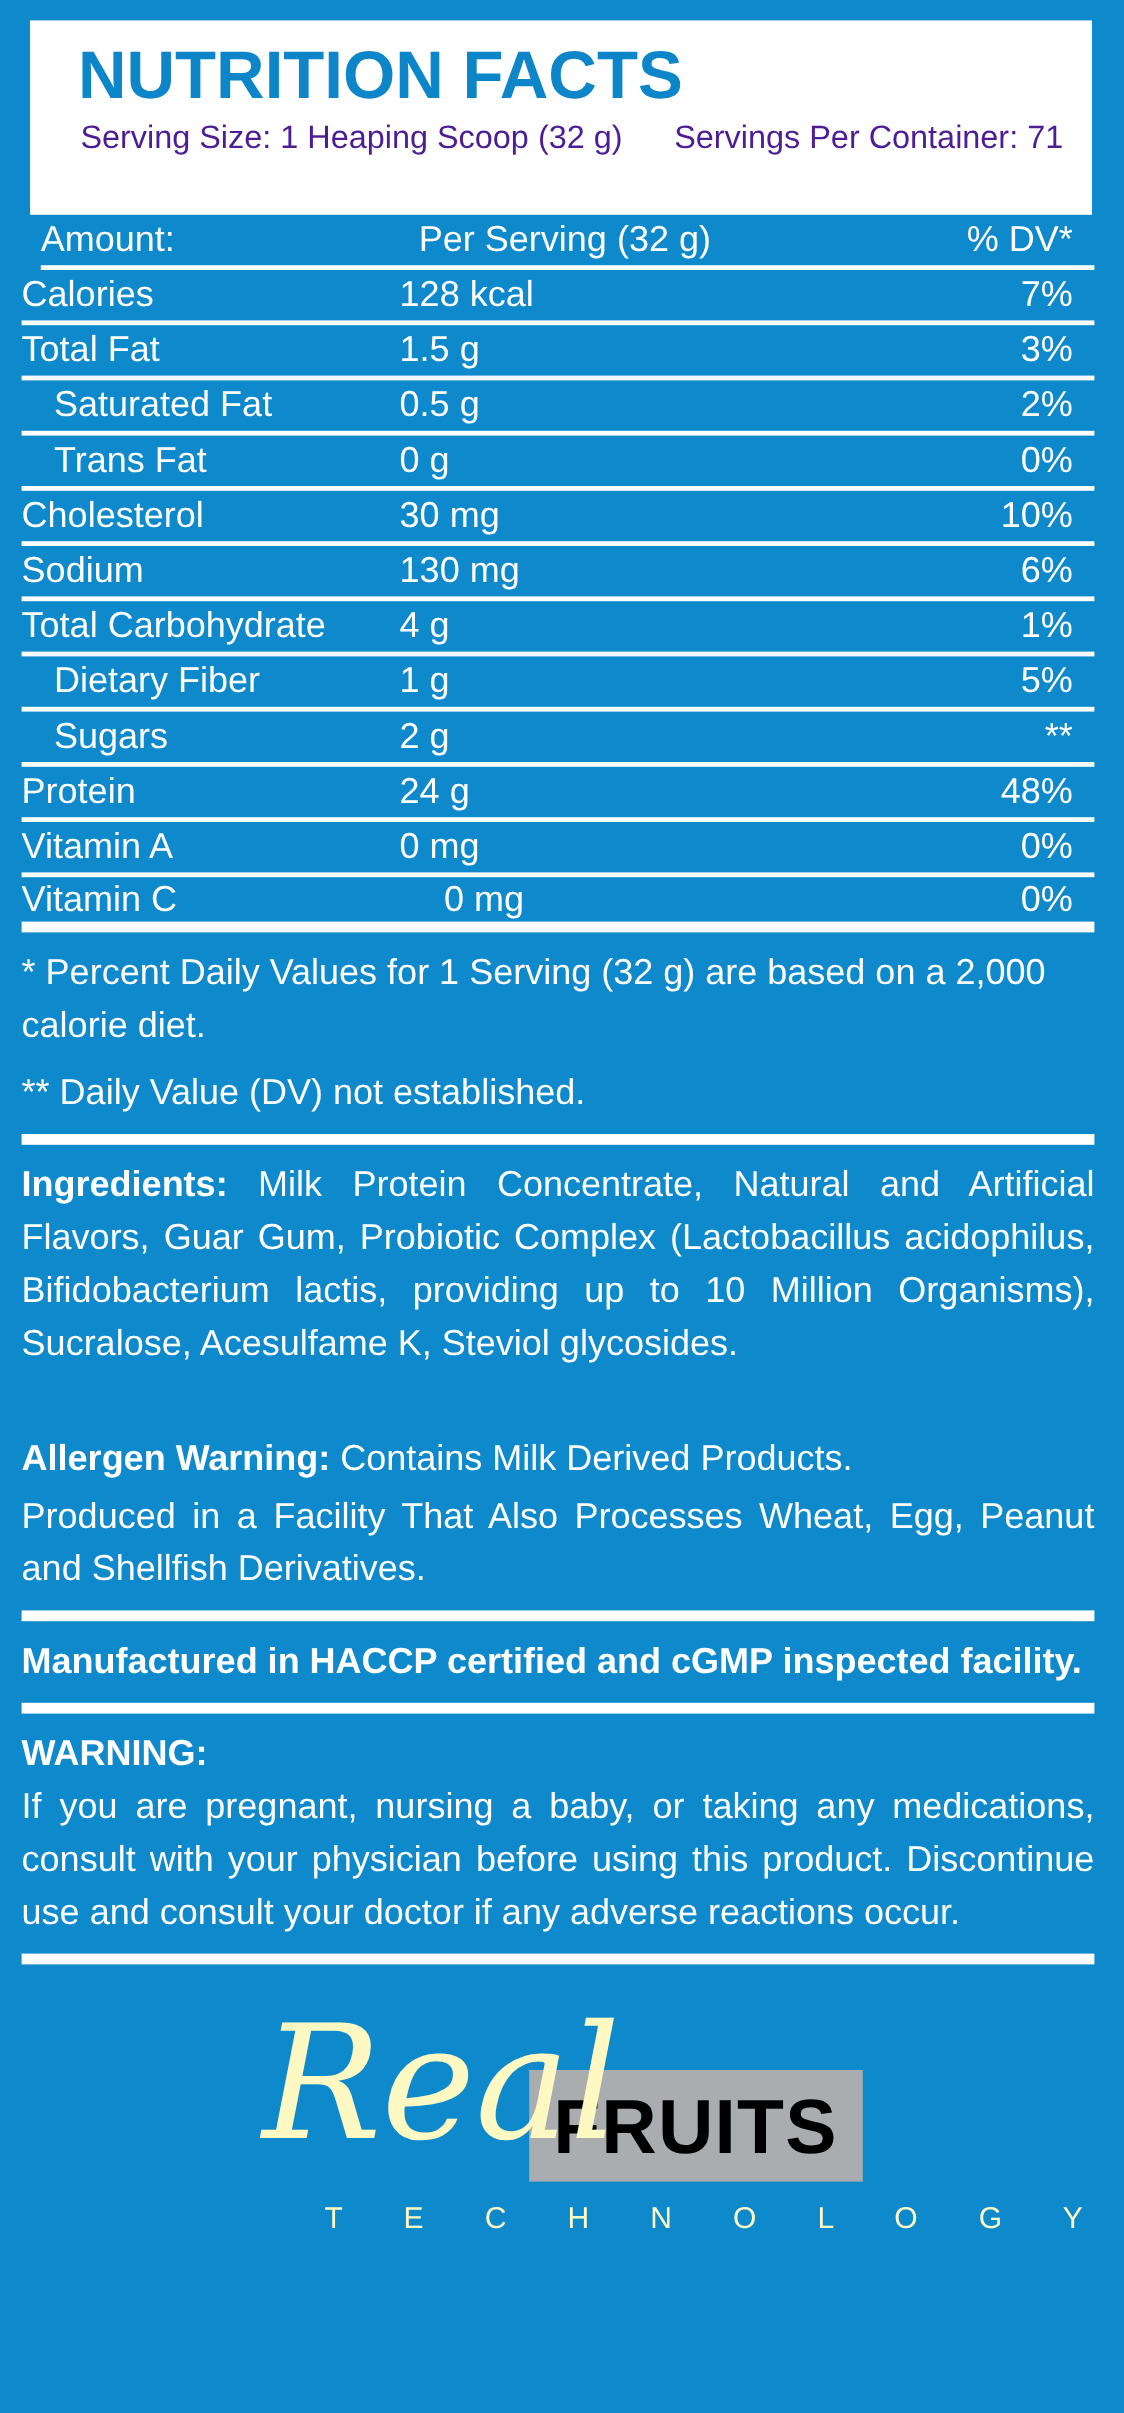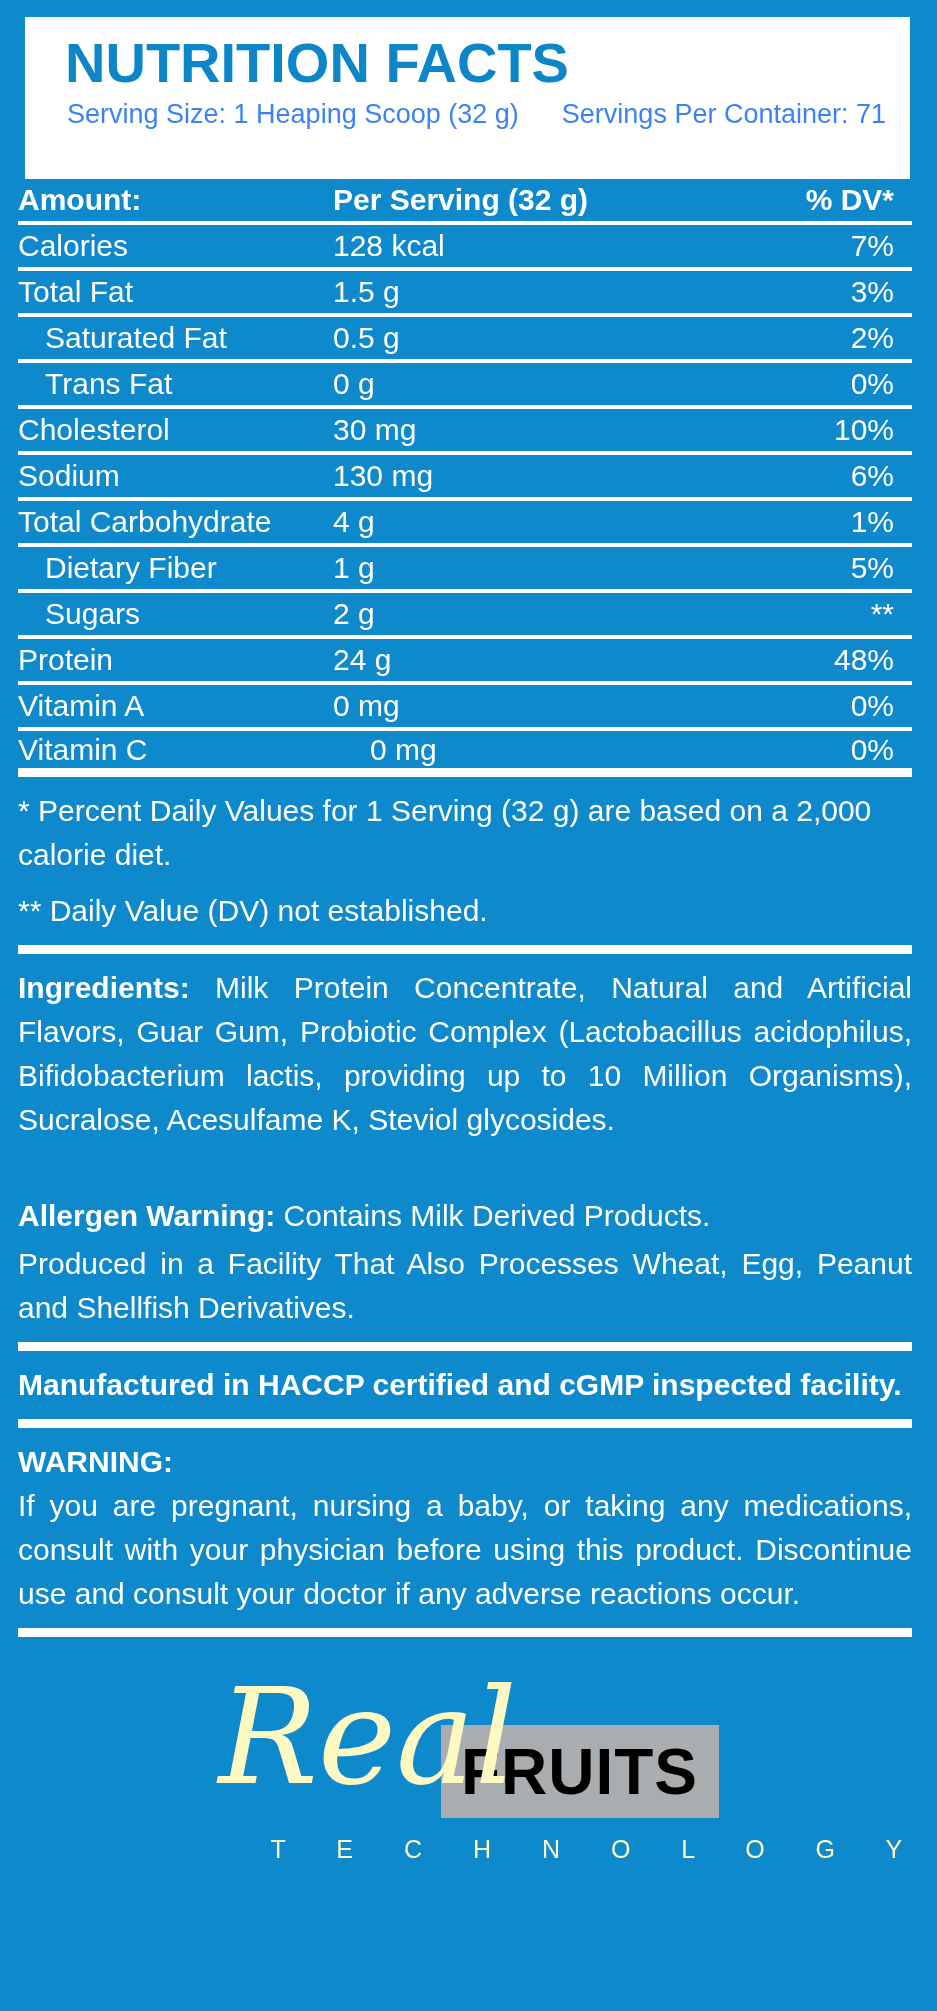--- a/index.html
+++ b/index.html
@@ -26,35 +26,35 @@
     letter-spacing: 0px;
     color: #0d86c9;
     white-space: nowrap;
   }
   .serving-row {
     display: flex;
     justify-content: space-between;
     padding: 8px 24px 0 42px;
     font-size: 27px;
     font-weight: 400;
-    color: #3b82f6;
+    color: #4c1d95;
     white-space: nowrap;
   }
 
   
   .facts { margin: 0 25px 0 18px; }
   .row {
     display: flex;
     align-items: center;
     height: 46px;
     border-bottom: 4px solid #ffffff;
     font-size: 30px;
     font-weight: 400;
   }
-  .row.header-row { font-weight: 700; }
+  .row.header-row { font-weight: 400; margin-left: 16px; }
   .row.thick { border-bottom-width: 9px; gap: 37px; }
   .c1 { width: 315px; }
   .row.indent .c1 { padding-left: 27px; }
   .c2 { flex: 1; }
   .c3 { width: 140px; text-align: right; padding-right: 18px; }
 
   
   .section {
     margin: 12px 25px 0 18px;
     font-size: 30px;

